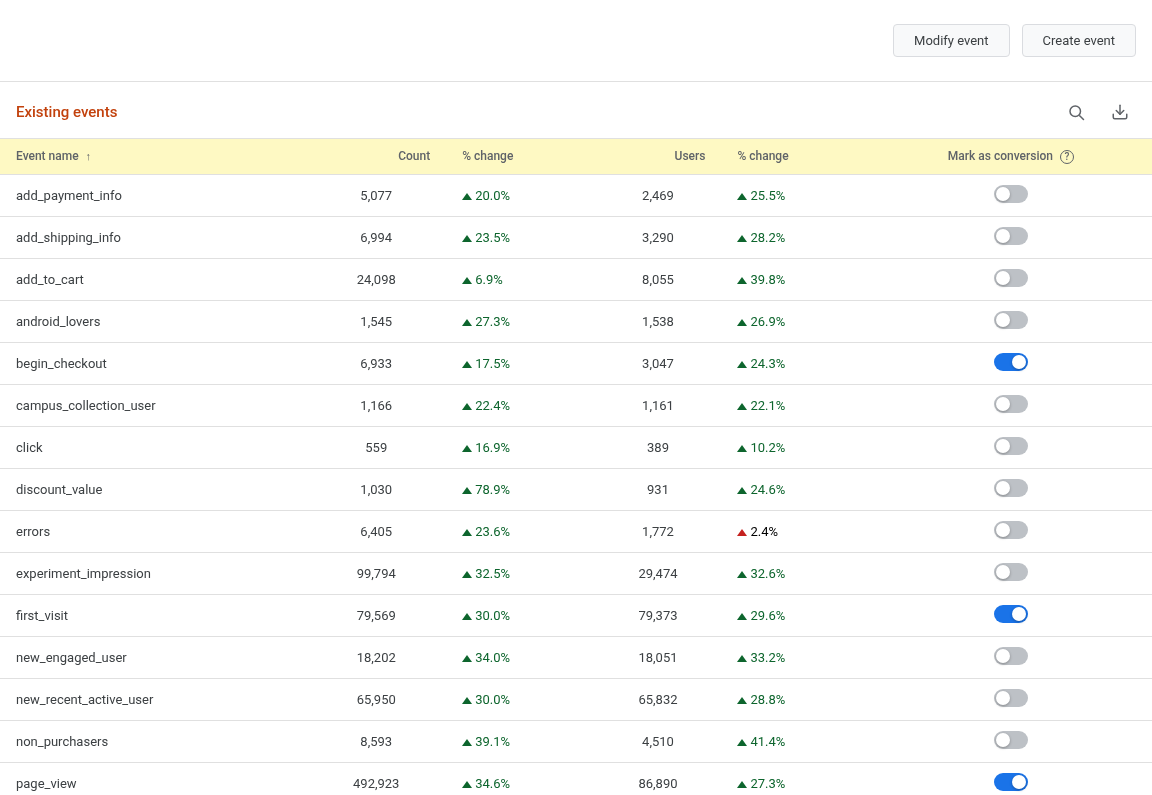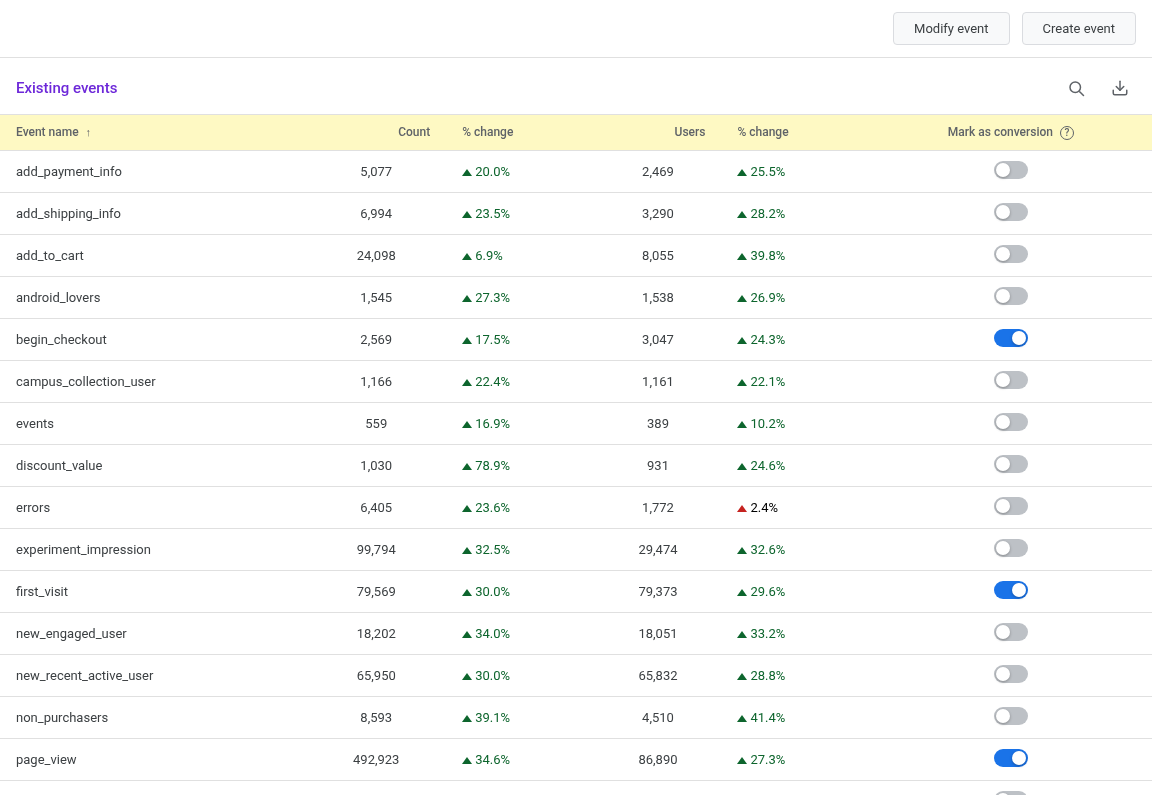--- a/index.html
+++ b/index.html
@@ -6,21 +6,21 @@
     body {
       font-family: 'Google Sans', Roboto, Arial, sans-serif;
       font-size: 13px;
       background: #fff;
       color: #3c4043;
     }
     .top-bar {
       display: flex;
       justify-content: flex-end;
       align-items: flex-end;
-      padding: 12px 16px;
+      padding: 24px 16px;
       border-bottom: 1px solid #e0e0e0;
       gap: 12px;
     }
     .top-bar button {
       padding: 8px 20px;
       border: 1px solid #dadce0;
       border-radius: 4px;
       background: #f8f9fa;
       color: #3c4043;
       font-size: 13px;
@@ -33,21 +33,21 @@
     .panel-header {
       display: flex;
       justify-content: space-between;
       align-items: center;
       padding: 14px 16px 10px 16px;
       border-bottom: 1px solid #e0e0e0;
     }
     .panel-title {
       font-size: 15px;
       font-weight: 500;
-      color: #6d28d9;
+      color: #c2410c;
     }
     .panel-icons {
       display: flex;
       gap: 12px;
     }
     .icon-btn {
       width: 32px;
       height: 32px;
       display: flex;
       align-items: center;
@@ -234,36 +234,36 @@
         <tr>
           <td>android_lovers</td>
           <td class="count-cell">1,545</td>
           <td><span class="arrow-up"></span><span class="pct-green">27.3%</span></td>
           <td class="count-cell">1,538</td>
           <td><span class="arrow-up"></span><span class="pct-green">26.9%</span></td>
           <td class="toggle-cell"><span class="toggle"></span></td>
         </tr>
         <tr>
           <td>begin_checkout</td>
-          <td class="count-cell">2,569</td>
+          <td class="count-cell">6,933</td>
           <td><span class="arrow-up"></span><span class="pct-green">17.5%</span></td>
           <td class="count-cell">3,047</td>
           <td><span class="arrow-up"></span><span class="pct-green">24.3%</span></td>
           <td class="toggle-cell"><span class="toggle on"></span></td>
         </tr>
         <tr>
           <td>campus_collection_user</td>
           <td class="count-cell">1,166</td>
           <td><span class="arrow-up"></span><span class="pct-green">22.4%</span></td>
           <td class="count-cell">1,161</td>
           <td><span class="arrow-up"></span><span class="pct-green">22.1%</span></td>
           <td class="toggle-cell"><span class="toggle"></span></td>
         </tr>
         <tr>
-          <td>events</td>
+          <td>click</td>
           <td class="count-cell">559</td>
           <td><span class="arrow-up"></span><span class="pct-green">16.9%</span></td>
           <td class="count-cell">389</td>
           <td><span class="arrow-up"></span><span class="pct-green">10.2%</span></td>
           <td class="toggle-cell"><span class="toggle"></span></td>
         </tr>
         <tr>
           <td>discount_value</td>
           <td class="count-cell">1,030</td>
           <td><span class="arrow-up"></span><span class="pct-green">78.9%</span></td>

